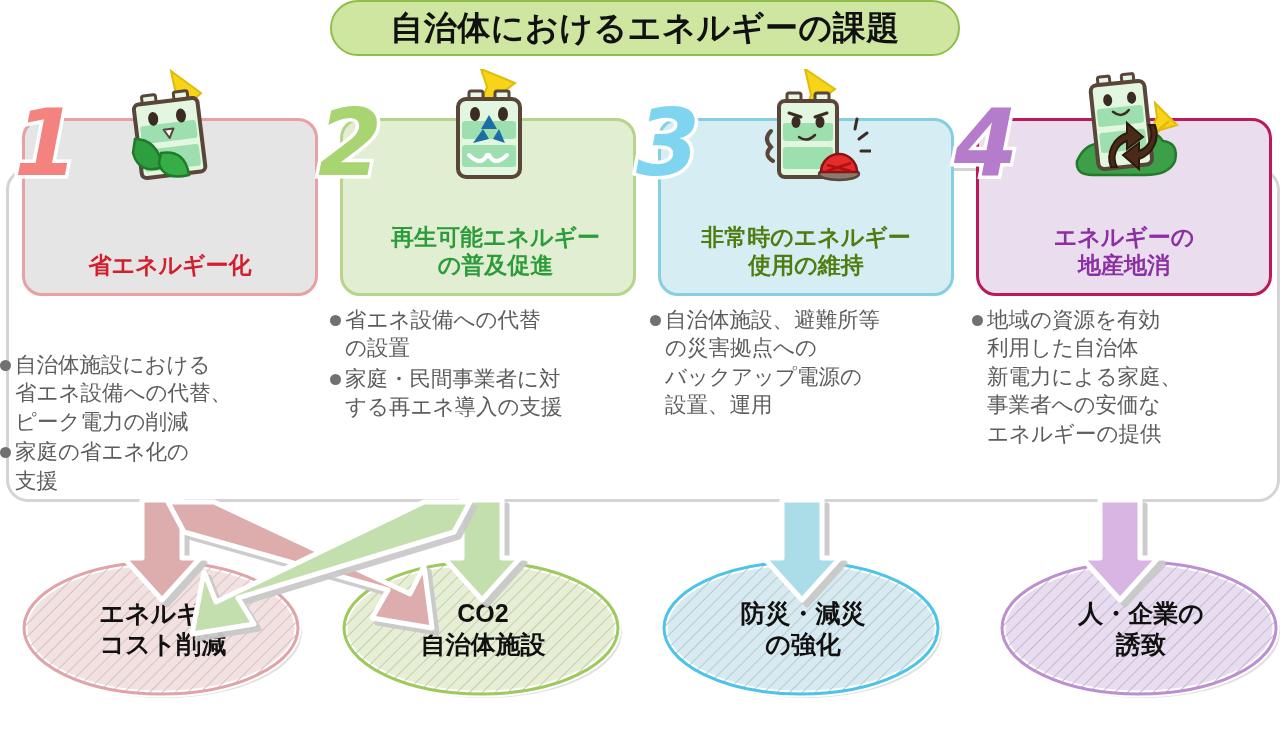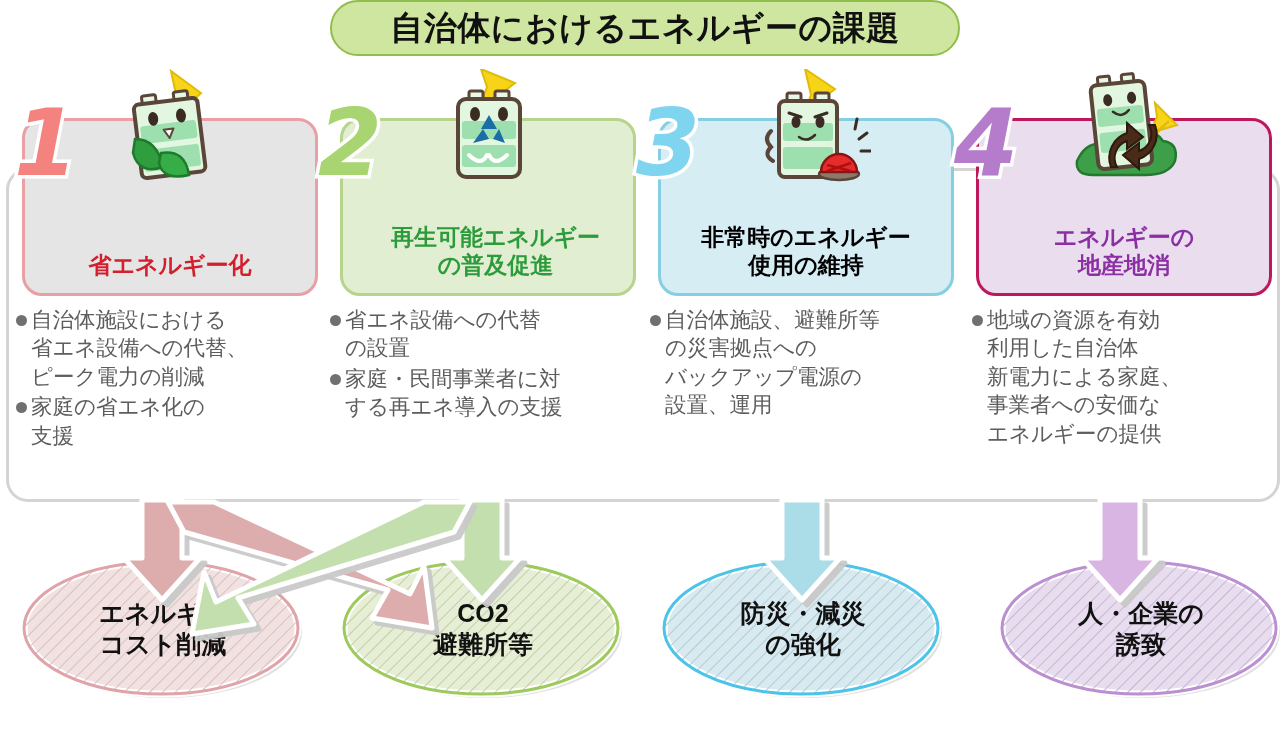--- a/index.html
+++ b/index.html
@@ -233,21 +233,21 @@
         <ellipse cx="98" cy="105" rx="20" ry="6" fill="#8a7a6e" stroke="#5a4638" stroke-width="2.5"></ellipse>
         <path d="M80 103 a18 18 0 0 1 36 0 Z" fill="#e52b2b" stroke="#8a1414" stroke-width="2.5"></path>
         <path d="M86 96 L110 102 M110 94 L86 102" stroke="#b01010" stroke-width="2.5"></path>
         <g stroke="#3a2c22" stroke-width="3" stroke-linecap="round">
           <path d="M118 70 L126 64"></path>
             <path d="M120 82 L130 82"></path>
             <path d="M114 60 L116 50"></path>
         </g>
       </svg>
     </div>
-    <div class="panel-label" style="color:#000000;">非常時のエネルギー
+    <div class="panel-label" style="color:#4d7c0f;">非常時のエネルギー
 使用の維持</div>
   </div>
   <div class="num-glyph" style="left:636px; color:#7fd4ef;">3</div>
 
   <div class="panel" id="panel-4" style="left:976px; background:#e9ddee; border:3px solid #be185d;">
     <div class="mascot">
       <svg viewBox="0 0 130 130">
         <path d="M18 92 q10 -22 30 -16 q8 -18 28 -10 q16 -10 28 6 q16 2 12 20 q-6 14 -30 14 l-52 0 q-18 0 -16 -14 Z" fill="#3da049" stroke="#237a2f" stroke-width="2.5"></path>
         <polygon points="96,34 118,56 98,62 110,52 86,76 98,48" fill="#f7d417" stroke="#e0bc0a" stroke-width="2"></polygon>
         <g transform="rotate(-6 62 62)">
@@ -264,21 +264,21 @@
           <path d="M96 56 a26 26 0 0 1 -16 34 l0 10 l-16 -14 l16 -12 l0 8 a18 18 0 0 0 10 -26 Z"></path>
           <path d="M52 98 a26 26 0 0 1 16 -34 l0 -10 l16 14 l-16 12 l0 -8 a18 18 0 0 0 -10 26 Z"></path>
         </g>
       </svg>
     </div>
     <div class="panel-label" style="color:#8b2fa3;">エネルギーの
 地産地消</div>
   </div>
   <div class="num-glyph" style="left:954px; color:#b47ccb;">4</div>
 
-  <div class="bullets" style="left:16px;">
+  <div class="bullets" style="left:0;margin-top:45px;">
     <div class="bullet-item">
       <span class="bullet-dot"></span>
       <span class="bullet-text">自治体施設における
 省エネ設備への代替、
 ピーク電力の削減</span>
     </div>
     <div class="bullet-item">
       <span class="bullet-dot"></span>
       <span class="bullet-text">家庭の省エネ化の
 支援</span>
@@ -359,21 +359,21 @@
       <defs>
         <pattern id="hatch2" patternUnits="userSpaceOnUse" width="9" height="9" patternTransform="rotate(45)">
           <line x1="0" y1="0" x2="0" y2="9" stroke="#c2cfa6" stroke-width="2"></line>
         </pattern>
       </defs>
       <ellipse cx="147" cy="76" rx="137" ry="66" fill="#c9c9c9" opacity="0.55"></ellipse>
       <ellipse cx="143" cy="72" rx="137" ry="66" fill="#e6eed6" stroke="#ffffff" stroke-width="7"></ellipse>
       <ellipse cx="143" cy="72" rx="137" ry="66" fill="url(#hatch2)" stroke="#9ec95c" stroke-width="3"></ellipse>
     </svg>
     <div class="ellipse-label">CO2
-避難所等</div>
+自治体施設</div>
   </div>
 
   <div class="ellipse" style="left:658px;">
     <svg width="290" height="145" viewBox="0 0 290 145">
       <defs>
         <pattern id="hatch3" patternUnits="userSpaceOnUse" width="9" height="9" patternTransform="rotate(45)">
           <line x1="0" y1="0" x2="0" y2="9" stroke="#aecdd7" stroke-width="2"></line>
         </pattern>
       </defs>
       <ellipse cx="147" cy="76" rx="137" ry="66" fill="#c9c9c9" opacity="0.55"></ellipse>

